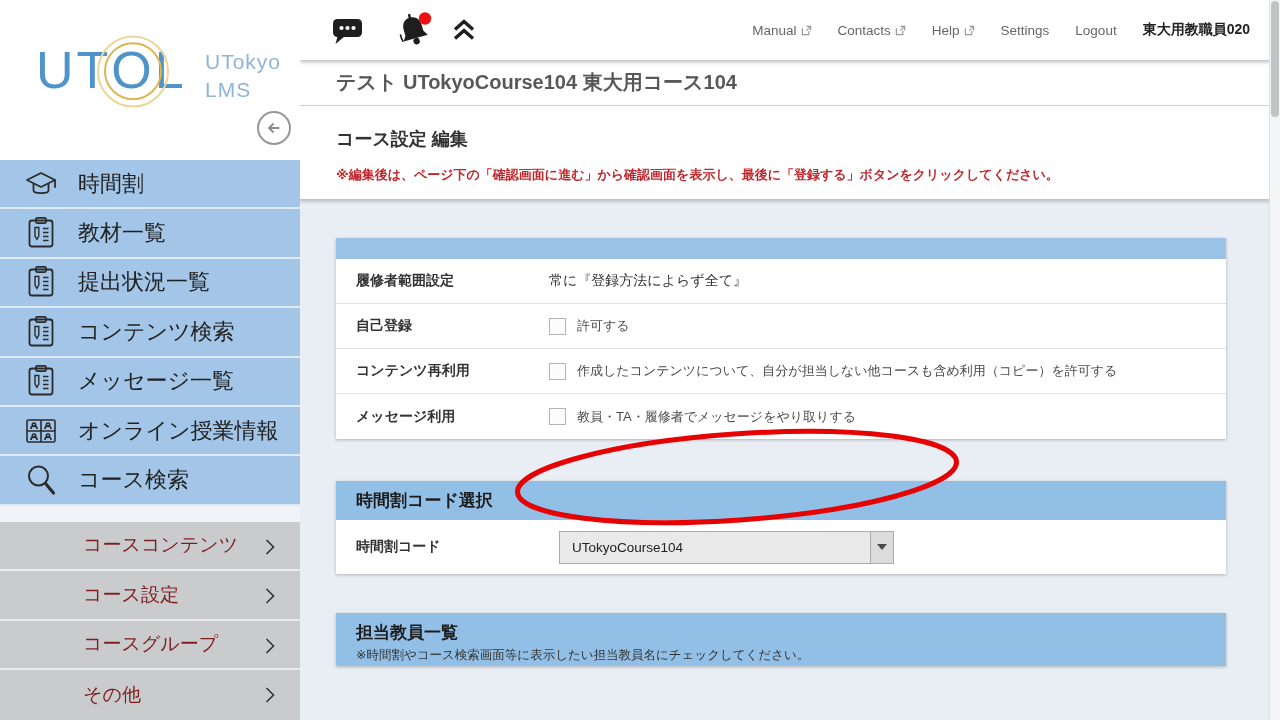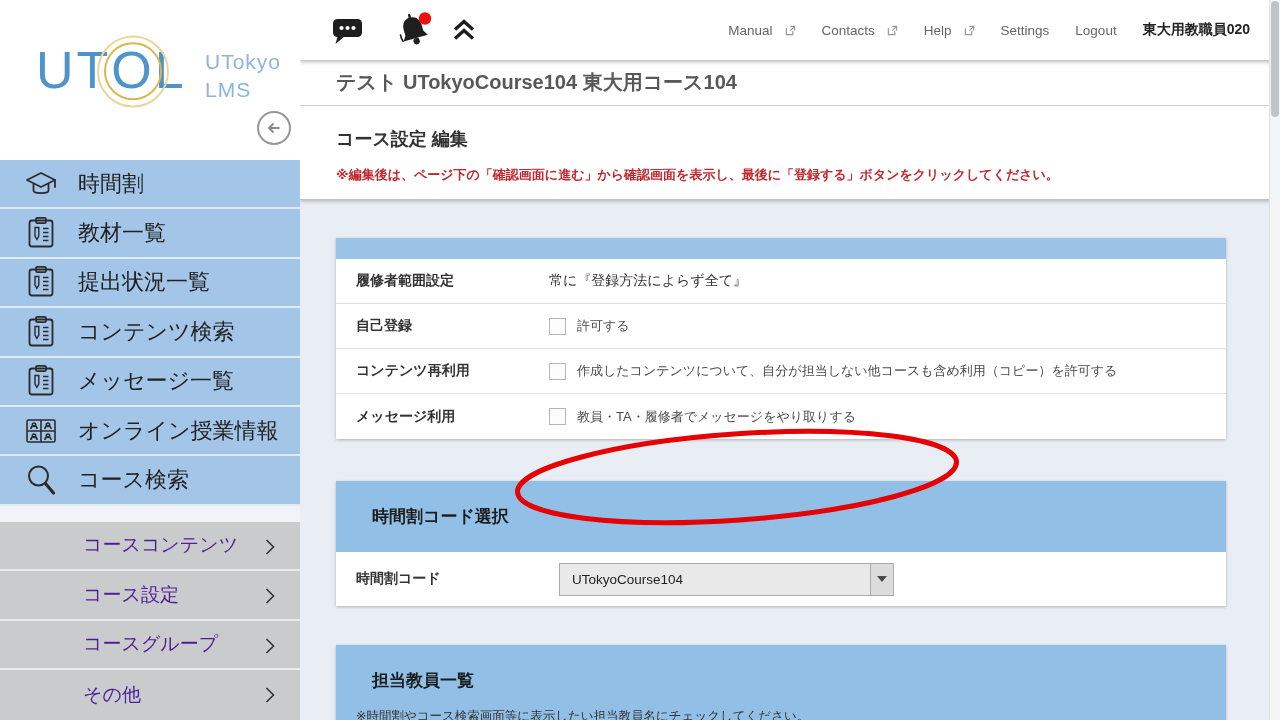--- a/index.html
+++ b/index.html
@@ -20,32 +20,32 @@
        border-radius:50%;background:#fff;display:flex;align-items:center;justify-content:center;box-sizing:border-box;cursor:pointer;}
 
   .menu-item{height:49.4px;background:#A3C6E8;display:flex;align-items:center;
        box-sizing:border-box;border-bottom:2px solid #DFEAF5;cursor:pointer;}
   .menu-icon{width:38px;margin:0 18px 0 22px;display:flex;justify-content:center;align-items:center;}
   .menu-label{font-size:22px;color:#222;}
   .menu-gap{height:16px;background:#F0F3F8;}
   .gray-item{height:49.5px;background:#C9CBCD;display:flex;align-items:center;box-sizing:border-box;
        border-bottom:2px solid #E9EBED;position:relative;padding-left:83px;cursor:pointer;}
   .gray-item:last-child{border-bottom:none;align-items:center;}
-  .gray-label{font-size:19px;color:#4c1d95;}
+  .gray-label{font-size:19px;color:#7f1d1d;}
   .gray-chev{position:absolute;right:24px;top:16px;}
 
   
   .topbar{position:absolute;left:300px;top:0;width:980px;height:60px;background:#fff;
        box-shadow:0 2px 4px rgba(0,0,0,.28);z-index:6;display:flex;align-items:center;box-sizing:border-box;}
   .tb-icon{display:flex;align-items:center;justify-content:center;cursor:pointer;}
   .tb-msg{margin-left:30px;}
   .tb-bell{margin-left:30px;}
   .tb-chevrons{margin-left:14px;}
   .tb-right{margin-left:auto;display:flex;align-items:center;gap:26px;padding-right:30px;}
-  .tb-link{font-size:13.5px;color:#666;display:flex;align-items:center;gap:12px;text-decoration:none;cursor:pointer;}
+  .tb-link{font-size:13.5px;color:#666;display:flex;align-items:center;gap:4px;text-decoration:none;cursor:pointer;}
   .tb-user{font-size:14px;color:#222;font-weight:bold;}
 
   
   .main{position:absolute;left:300px;top:60px;width:980px;height:660px;}
   .title-bar{height:46px;background:#fff;border-bottom:1px solid #CFCFCF;display:flex;align-items:center;
        padding-left:36px;box-sizing:border-box;}
   .title-bar h1{font-size:20px;color:#585858;margin:0;font-weight:bold;}
   .edit-block{background:#fff;padding:21px 36px 15px;border-bottom:1px solid #C2C2C2;
        box-shadow:0 2px 3px rgba(0,0,0,.18);}
   .edit-block h2{font-size:18px;color:#333;margin:0 0 15px;font-weight:bold;}
@@ -58,21 +58,21 @@
   .s-row:last-child{border-bottom:none;}
   .s-label{width:183px;padding-left:20px;font-size:14px;color:#333;font-weight:bold;flex-shrink:0;}
   .s-value{font-size:14px;color:#333;padding-left:10px;display:flex;align-items:center;}
   .chk{width:17px;height:17px;border:1px solid #B5B5B5;background:#FCFCFC;margin-right:11px;
        display:flex;align-items:center;justify-content:center;flex-shrink:0;box-sizing:border-box;cursor:pointer;}
   .chk-mark{font-size:14px;font-weight:bold;color:#1d1d1d;line-height:1;}
   .chk-caption{font-size:13px;color:#4a4a4a;}
 
   .section-card{margin-top:42px;}
   .section-header{background:#92BFE6;padding:8px 20px;}
-  .section-header h3{margin:16px;font-size:17px;color:#1c1c1c;font-weight:bold;}
+  .section-header h3{margin:0;font-size:17px;color:#1c1c1c;font-weight:bold;}
   .section-note{font-size:12.5px;color:#333;margin-top:3px;}
   .tt-row{display:flex;align-items:center;height:54px;}
   .select-box{display:flex;height:31px;border:1px solid #ABABAB;margin-left:20px;box-sizing:content-box;cursor:pointer;}
   .select-value{width:298px;background:#E9E9E9;display:flex;align-items:center;padding-left:12px;
        font-size:13.5px;color:#222;}
   .select-btn{width:22px;background:#DCDCDC;border-left:1px solid #ABABAB;display:flex;
        align-items:center;justify-content:center;cursor:pointer;}
   .tri{width:0;height:0;border-left:5px solid transparent;border-right:5px solid transparent;border-top:6px solid #4a4a4a;}
   .card3 .section-header{padding:8px 20px 2px;}
 

